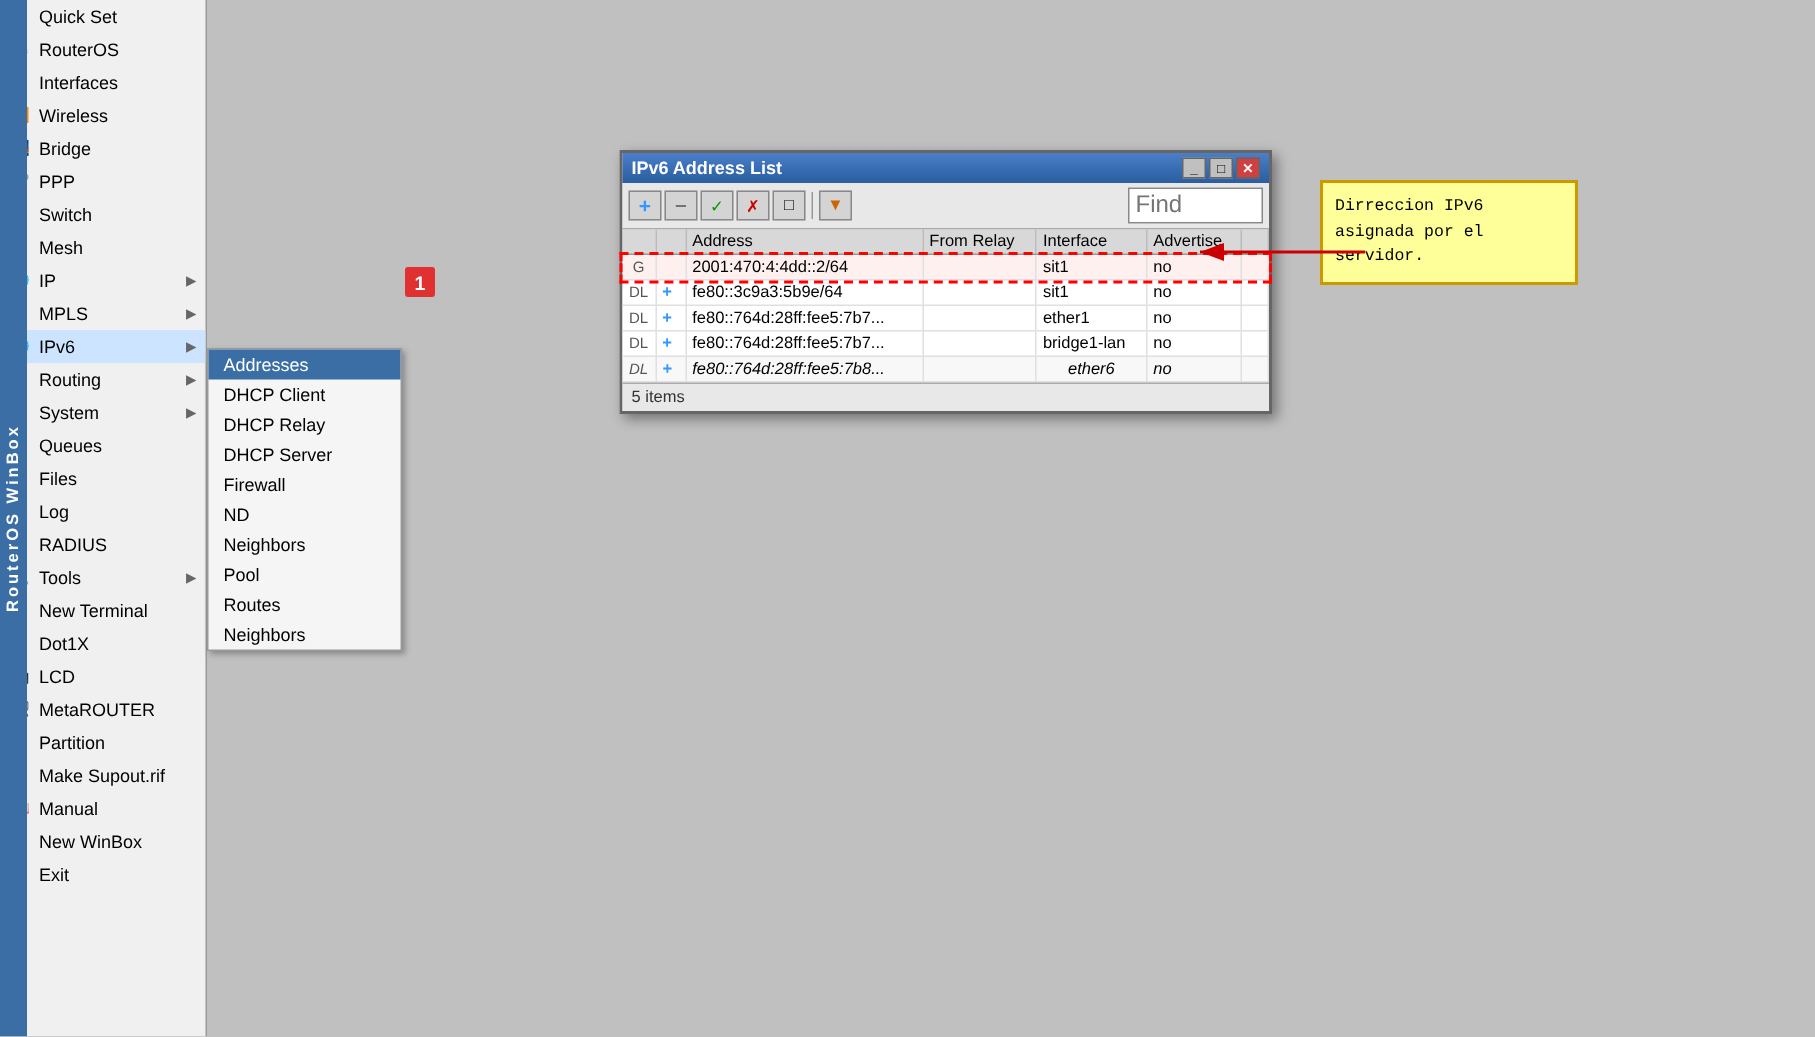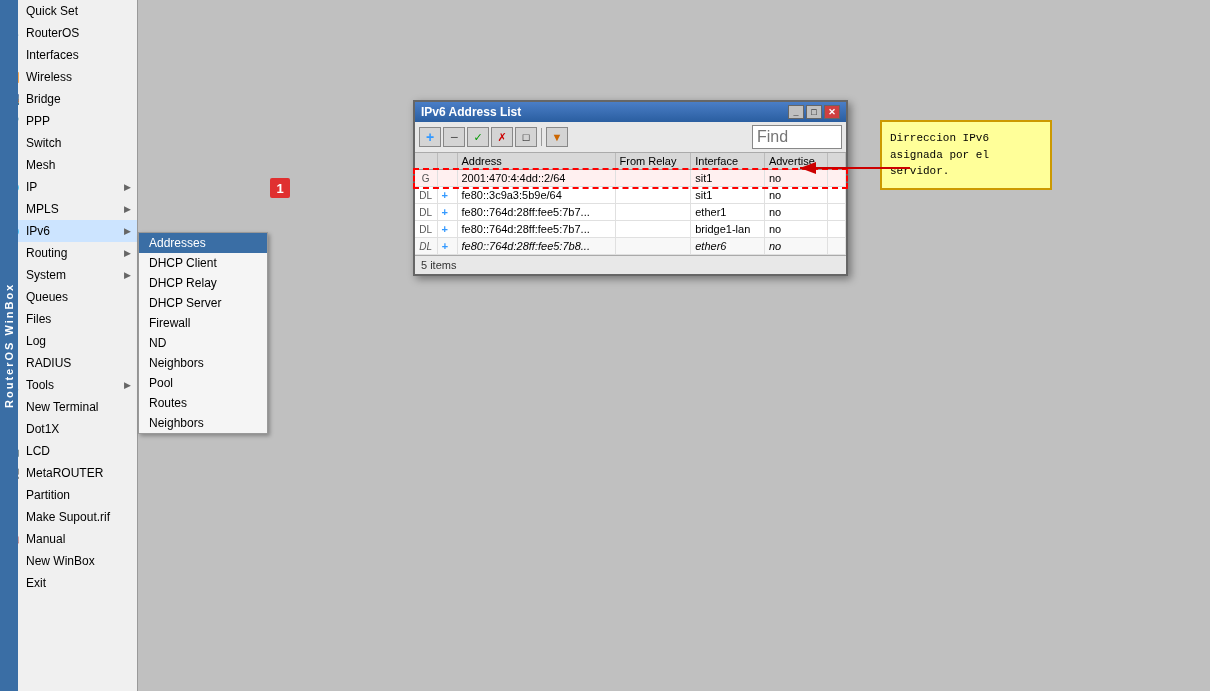--- a/index.html
+++ b/index.html
@@ -430,21 +430,21 @@
             <td></td>
             <td>bridge1-lan</td>
             <td>no</td>
             <td></td>
           </tr>
           <tr style="font-style: italic; background: rgb(248, 248, 248);">
             <td style="text-align: center; font-size: 10px; color: rgb(85, 85, 85);">DL</td>
             <td style="color: rgb(51, 153, 255); font-weight: bold;">+</td>
             <td>fe80::764d:28ff:fee5:7b8...</td>
             <td></td>
-            <td style="font-style: italic;">ether6</td>
+            <td style="font-style: italic; text-align: center;">ether6</td>
             <td>no</td>
             <td></td>
           </tr>
         </tbody>
     </table>
   </div>
   <div id="ipv6-footer">
     <span>5 items</span>
   </div>
 </div>

